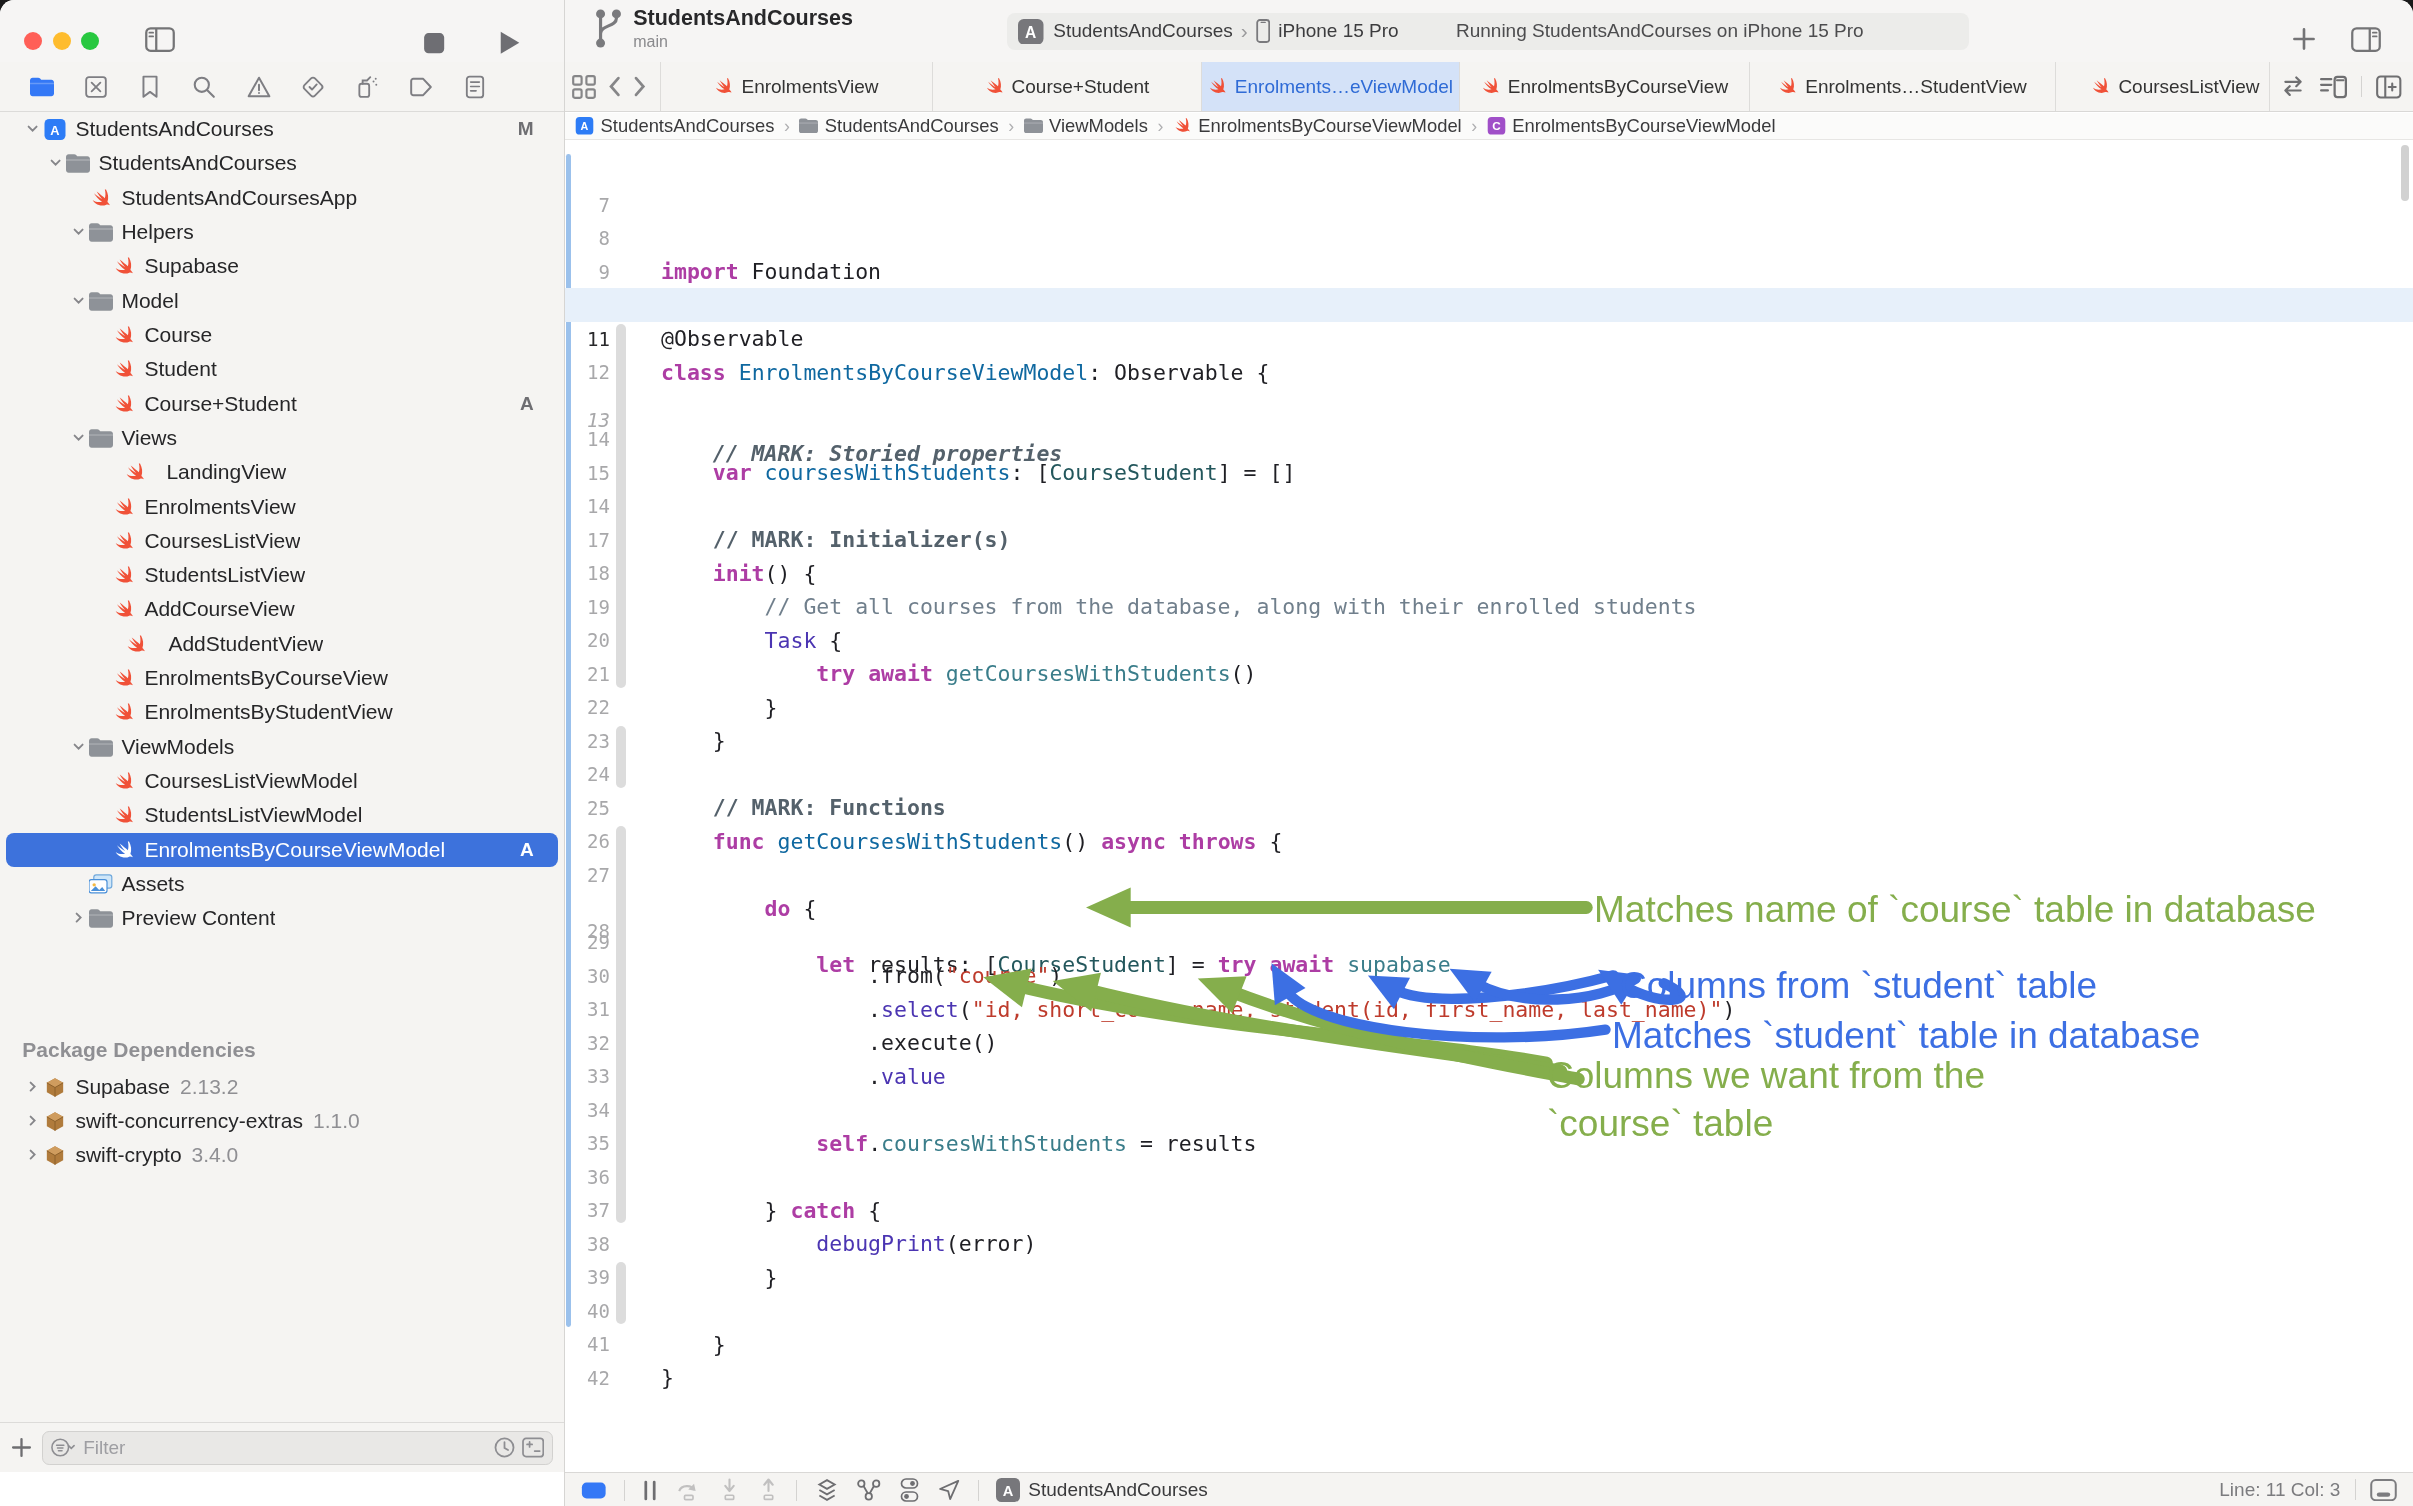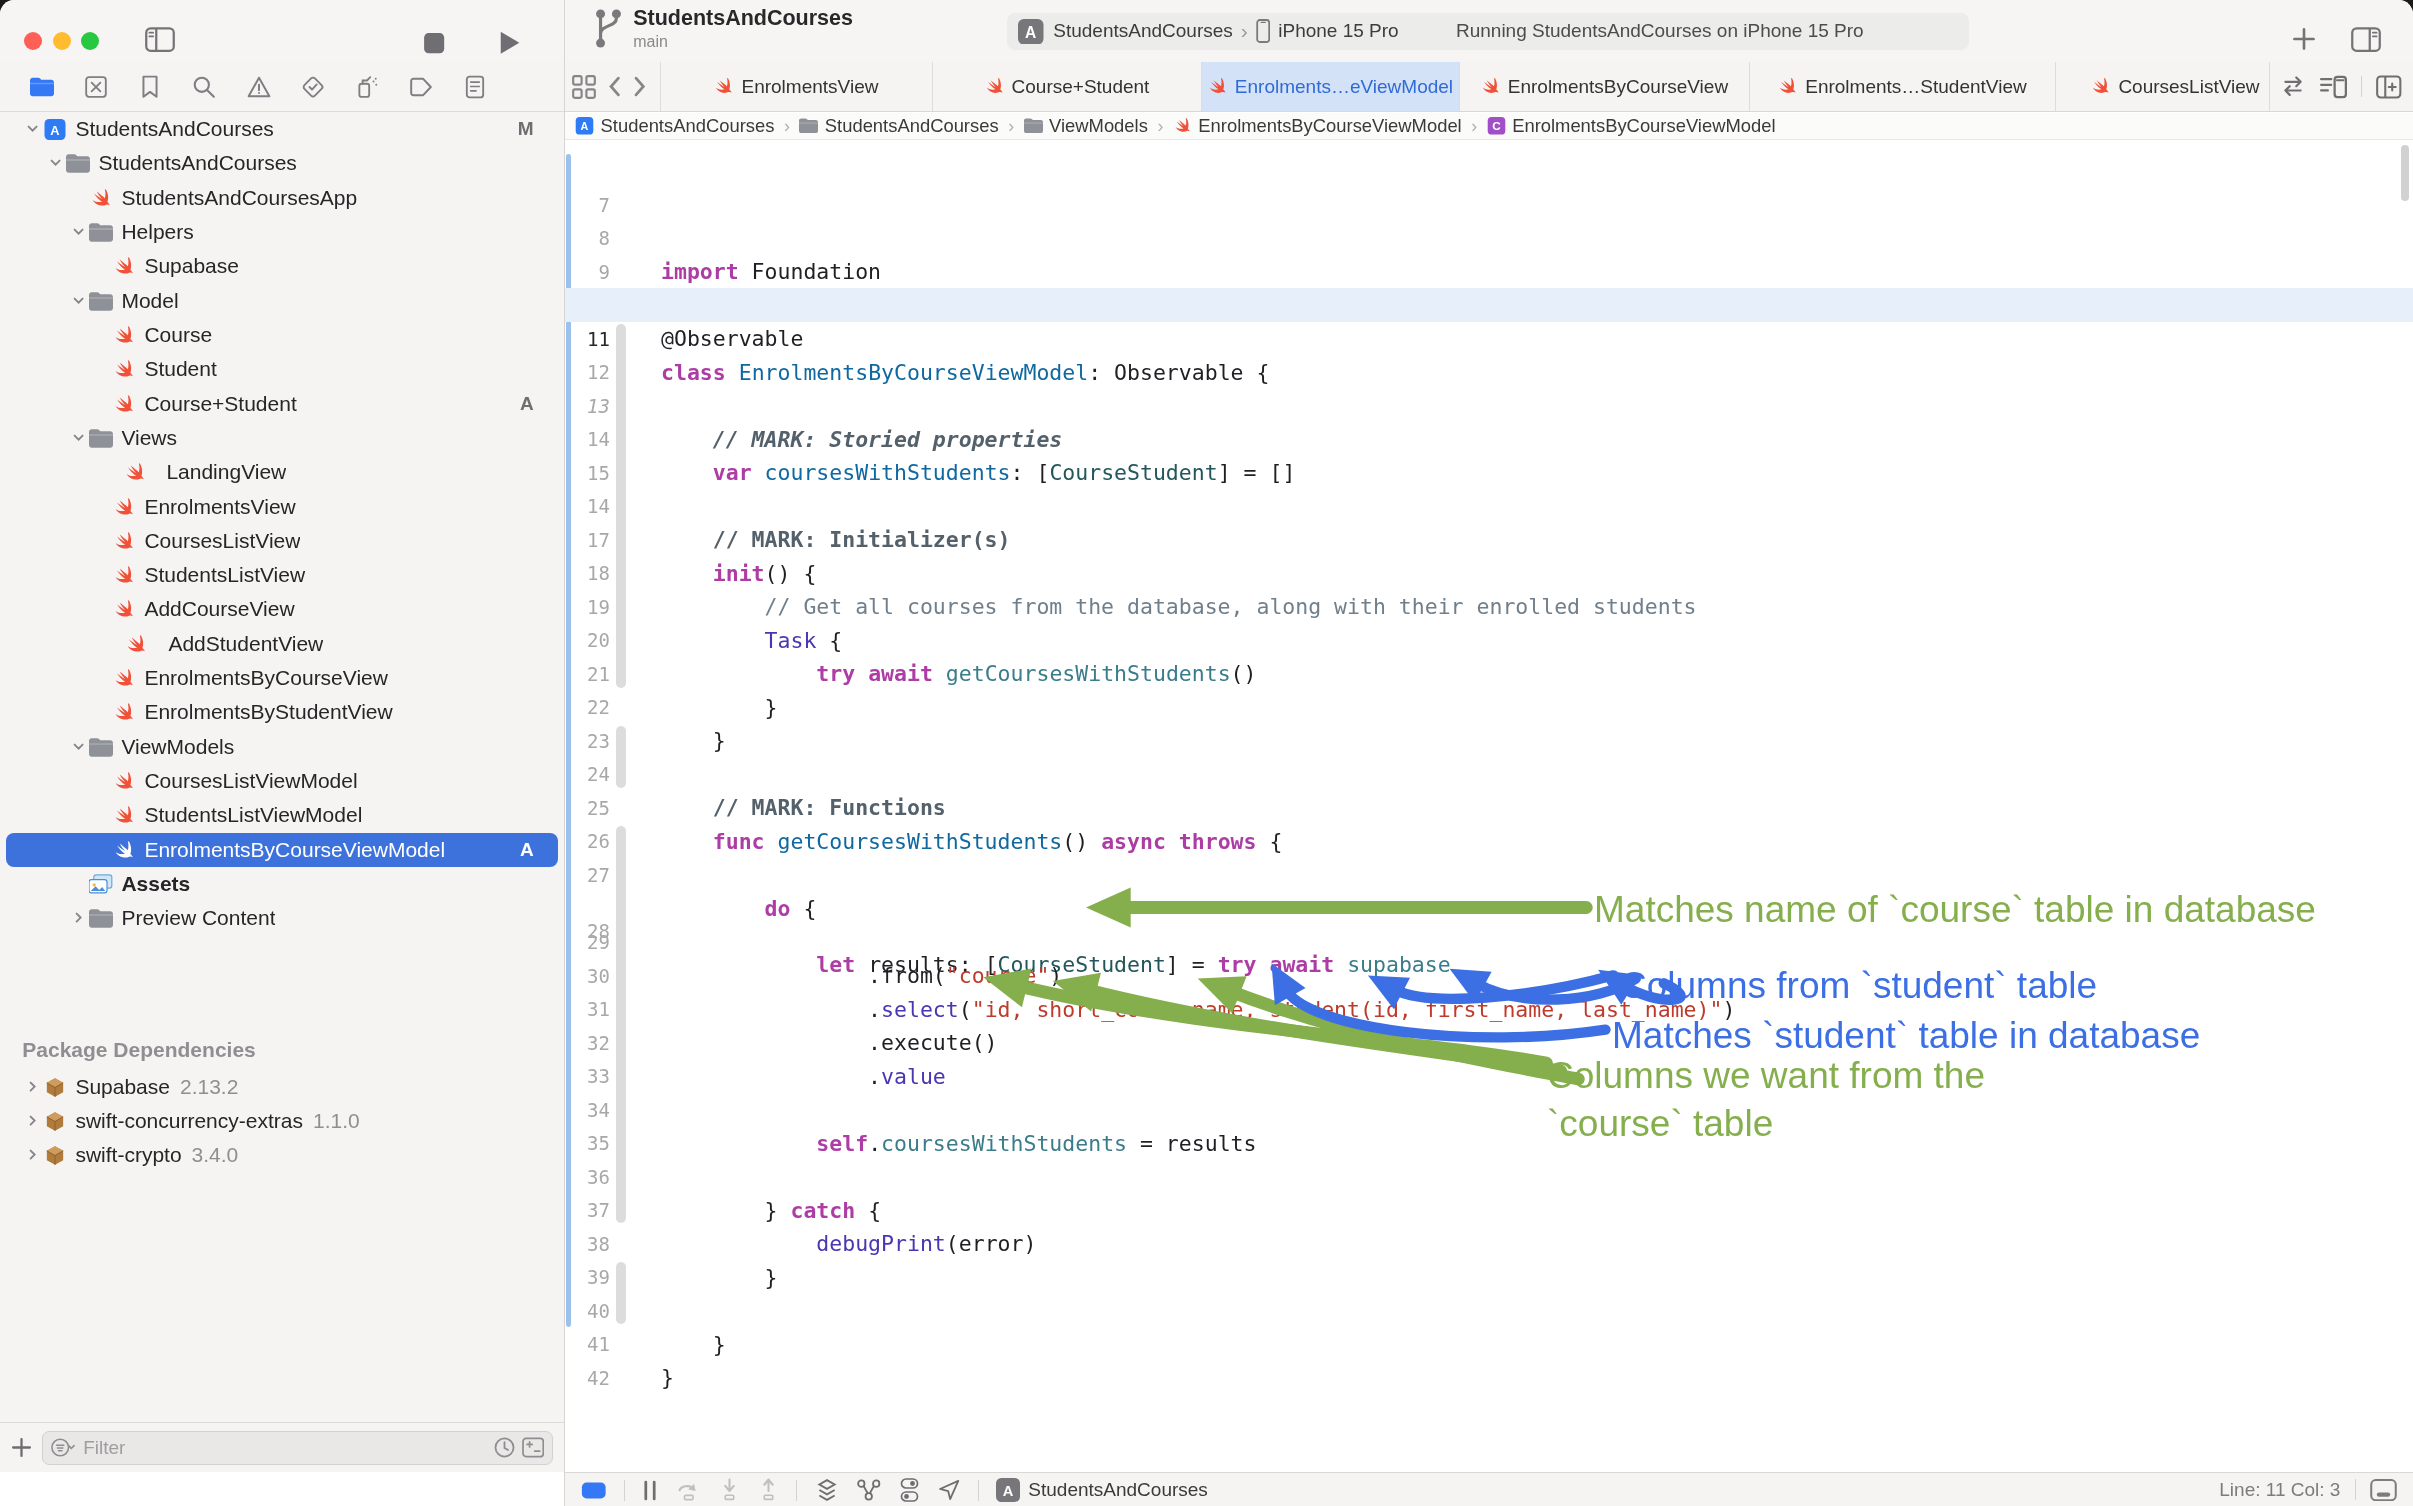--- a/index.html
+++ b/index.html
@@ -628,21 +628,21 @@
         <div class="trow" style="top:755px;padding-left:62px;">
       <span class="chev"></span>
       <span class="ticon">
             <svg class="icon-svg" width="100%" height="100%" viewBox="0 0 20 16">
               <rect x="4" y="0" width="15" height="11" rx="2" fill="#cfe6f8" stroke="#6fa8dc"></rect>
               <rect x="0" y="4" width="15" height="11" rx="2" fill="#fff" stroke="#4a90d9"></rect>
               <circle cx="4.3" cy="8.3" r="1.4" fill="#f5b942"></circle>
               <path d="M1.5 13.5l4-4 3 3 2.5-2.5 2.5 3.5z" fill="#4a90d9"></path>
             </svg>
           </span>
-      <span style="overflow:hidden;text-overflow:ellipsis;white-space:nowrap;font-weight:bold;">Assets</span>
+      <span style="overflow:hidden;text-overflow:ellipsis;white-space:nowrap;">Assets</span>
 
     </div>
         <div class="trow" style="top:789px;padding-left:62px;">
       <span class="chev">
             <svg class="icon-svg" width="8" height="11.2" viewBox="0 0 10 14">
               <path d="M2 2l5 5-5 5" stroke="currentColor" stroke-width="2.4" fill="none" stroke-linecap="round"></path>
             </svg>
           </span>
       <span class="ticon">
             <svg class="icon-svg" width="100%" height="100%" viewBox="0 0 18 15">
@@ -756,21 +756,21 @@
       <span class="src"><span class="tok-p">@Observable</span></span>
     </div>
         <div class="crow hl" style="top:148px;">
       <span class="ln">11</span>
       <span class="src"><span class="tok-k">class</span><span class="tok-p"> </span><span class="tok-d">EnrolmentsByCourseViewModel</span><span class="tok-p">: Observable {</span></span>
     </div>
         <div class="crow" style="top:181px;">
       <span class="ln">12</span>
       <span class="src"></span>
     </div>
-        <div class="crow" style="top:215px;font-style:italic;">
+        <div class="crow" style="top:229px;font-style:italic;">
       <span class="ln">13</span>
       <span class="src">    <span class="tok-b">// MARK: Storied properties</span></span>
     </div>
         <div class="crow" style="top:248px;">
       <span class="ln">14</span>
       <span class="src">    <span class="tok-k">var</span><span class="tok-p"> </span><span class="tok-d">coursesWithStudents</span><span class="tok-p">: [</span><span class="tok-t">CourseStudent</span><span class="tok-p">] = []</span></span>
     </div>
         <div class="crow" style="top:282px;">
       <span class="ln">15</span>
       <span class="src"></span>

